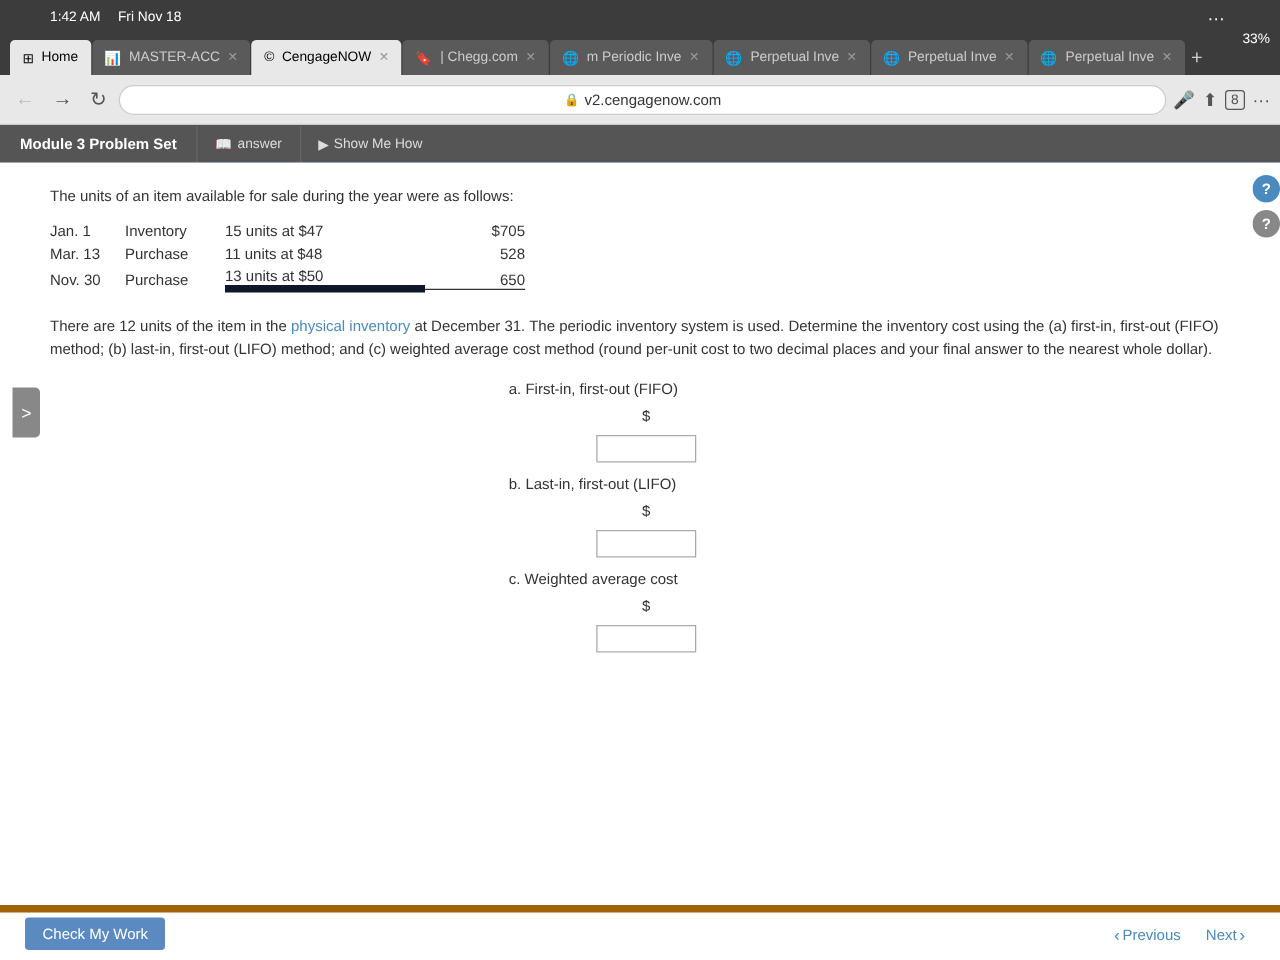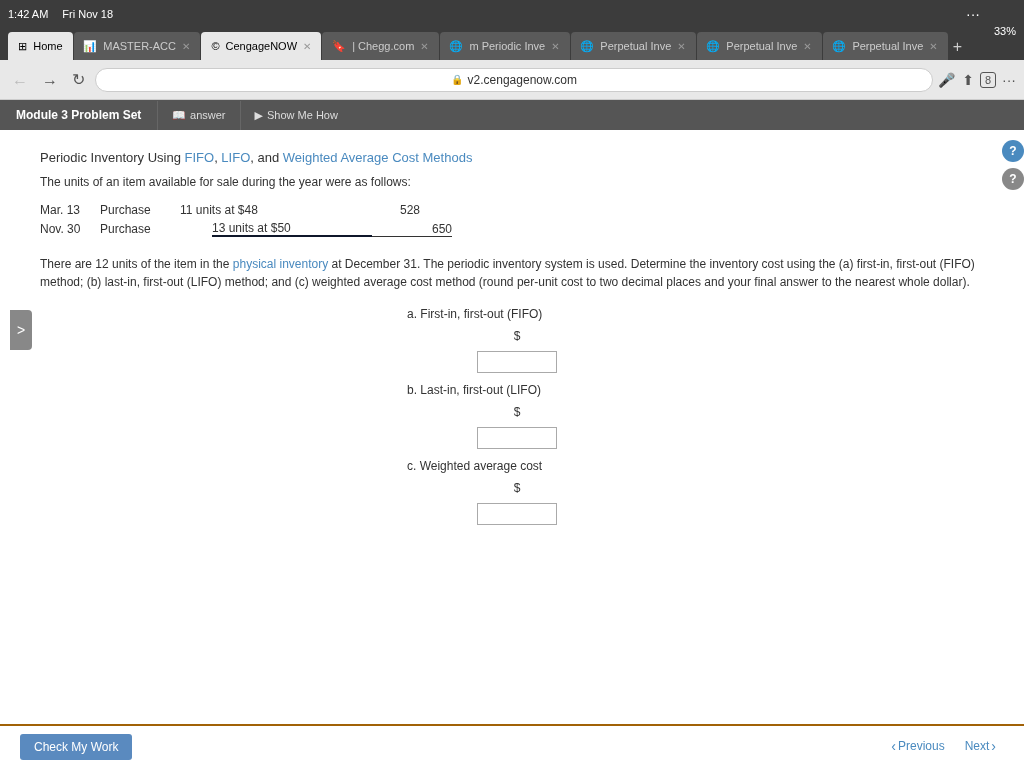--- a/index.html
+++ b/index.html
@@ -1,20 +1,20 @@
 <!DOCTYPE html>
 <html><head>
   <meta charset="utf-8">
   <style>
     * { box-sizing: border-box; margin: 0; padding: 0; }
     body { font-family: Arial, sans-serif; font-size: 12px; background: #f0f0f0; width: 1024px; height: 768px; overflow: hidden; }
 
     
     .browser-top { background: #3c3c3c; padding: 4px 8px; display: flex; align-items: center; gap: 6px; height: 28px; }
-    .browser-top .time { color: #fff; font-size: 11px; margin-right: 8px; }
+    .browser-top .time { color: #fff; font-size: 11px; margin-right: 8px; margin-left: 32px; }
     .browser-top .date { color: #fff; font-size: 11px; margin-right: auto; }
     .battery { color: #fff; font-size: 11px; margin-top: 33px; }
 
     .tab-bar { background: #3c3c3c; display: flex; align-items: flex-end; padding: 0 8px; height: 32px; gap: 1px; }
     .tab { background: #5a5a5a; color: #ccc; font-size: 11px; padding: 4px 10px; border-radius: 4px 4px 0 0; display: flex; align-items: center; gap: 6px; max-width: 140px; white-space: nowrap; overflow: hidden; cursor: pointer; height: 28px; }
     .tab.active { background: #e8e8e8; color: #000; }
     .tab .close-x { font-size: 10px; color: #999; }
     .tab-add { color: #ccc; font-size: 16px; padding: 4px; cursor: pointer; }
 
     .nav-bar { background: #e8e8e8; display: flex; align-items: center; padding: 4px 8px; gap: 6px; height: 40px; border-bottom: 1px solid #ccc; }
@@ -51,21 +51,21 @@
 
     .problem-text { font-size: 12px; color: #333; line-height: 1.5; margin-bottom: 16px; }
     .problem-text a { color: #4a8abf; text-decoration: none; }
 
     .answer-section { margin-top: 8px; }
     .answer-row { display: flex; align-items: center; margin-bottom: 10px; gap: 8px; flex-direction: column; }
     .answer-label { font-size: 12px; color: #333; width: 220px; }
     .dollar-sign { font-size: 12px; color: #333; }
     .answer-input { width: 80px; height: 22px; border: 1px solid #aaa; padding: 2px 4px; font-size: 12px; outline: none; }
 
-    .footer-bar { background: #fff; border-top: 2px solid #a16207; padding: 8px 20px; display: flex; align-items: flex-start; justify-content: space-between; height: 44px; }
+    .footer-bar { background: #fff; border-top: 6px solid #a16207; padding: 8px 20px; display: flex; align-items: flex-end; justify-content: space-between; height: 44px; }
     .check-work-btn { background: #5a8abf; color: #fff; border: none; padding: 6px 14px; font-size: 12px; cursor: pointer; border-radius: 3px; }
     .nav-buttons { display: flex; align-items: center; gap: 4px; }
     .prev-btn, .next-btn { background: none; border: none; color: #4a8abf; font-size: 12px; cursor: pointer; padding: 4px 8px; display: flex; align-items: center; gap: 2px; }
 
     .help-icon { position: fixed; right: 0; top: 120px; background: #4a8abf; color: #fff; width: 22px; height: 22px; border-radius: 50%; display: flex; align-items: center; justify-content: center; font-size: 12px; cursor: pointer; font-weight: bold; }
     .help-icon2 { position: fixed; right: 0; top: 150px; background: #888; color: #fff; width: 22px; height: 22px; border-radius: 50%; display: flex; align-items: center; justify-content: center; font-size: 12px; cursor: pointer; font-weight: bold; }
   </style>
 </head>
 <body>
 
@@ -146,40 +146,43 @@
         <span>▶</span>
         <span>Show Me How</span>
       </div>
     </div>
   </div>
 
   <div class="content-area" style="padding-left: 40px;">
 
     <div class="sidebar-toggle" style="left: 10px; top: 200px; position: absolute;">&gt;</div>
 
-    <p class="page-title">
-      <span>Periodic Inventory Using </span><a href="#" style="color:#4a8abf;">FIFO</a><span>, </span><a href="#" style="color:#4a8abf;">LIFO</a><span>, and </span><a href="#" style="color:#4a8abf;">Weighted Average Cost Methods</a>
-    </p>
 
     <p class="description">The units of an item available for sale during the year were as follows:</p>
 
     <div class="inventory-table">
 
+      <div class="inventory-row">
+        <span class="inv-date">Jan. 1</span>
+        <span class="inv-type">Inventory</span>
+        <span class="inv-units">15 units at $47</span>
+        <span class="inv-amount">$705</span>
+      </div>
 
       <div class="inventory-row">
         <span class="inv-date">Mar. 13</span>
         <span class="inv-type">Purchase</span>
         <span class="inv-units">11 units at $48</span>
         <span class="inv-amount">528</span>
       </div>
 
       <div class="inventory-row">
         <span class="inv-date">Nov. 30</span>
         <span class="inv-type">Purchase</span>
-        <span class="inv-units" style="border-bottom: 2px solid #0f172a; margin-left: 32px;">13 units at $50</span>
+        <span class="inv-units" style="border-bottom: 6px solid #0f172a;">13 units at $50</span>
         <span class="inv-amount" style="border-bottom: 1px solid #333;">650</span>
       </div>
 
     </div>
 
     <p class="problem-text">
       <span>There are 12 units of the item in the </span><a href="#" style="color:#4a8abf;">physical inventory</a><span> at December 31. The periodic inventory system is used. Determine the inventory cost using the (a) first-in, first-out (FIFO) method; (b) last-in, first-out (LIFO) method; and (c) weighted average cost method (round per-unit cost to two decimal places and your final answer to the nearest whole dollar).</span>
     </p>
 
     <div class="answer-section">

